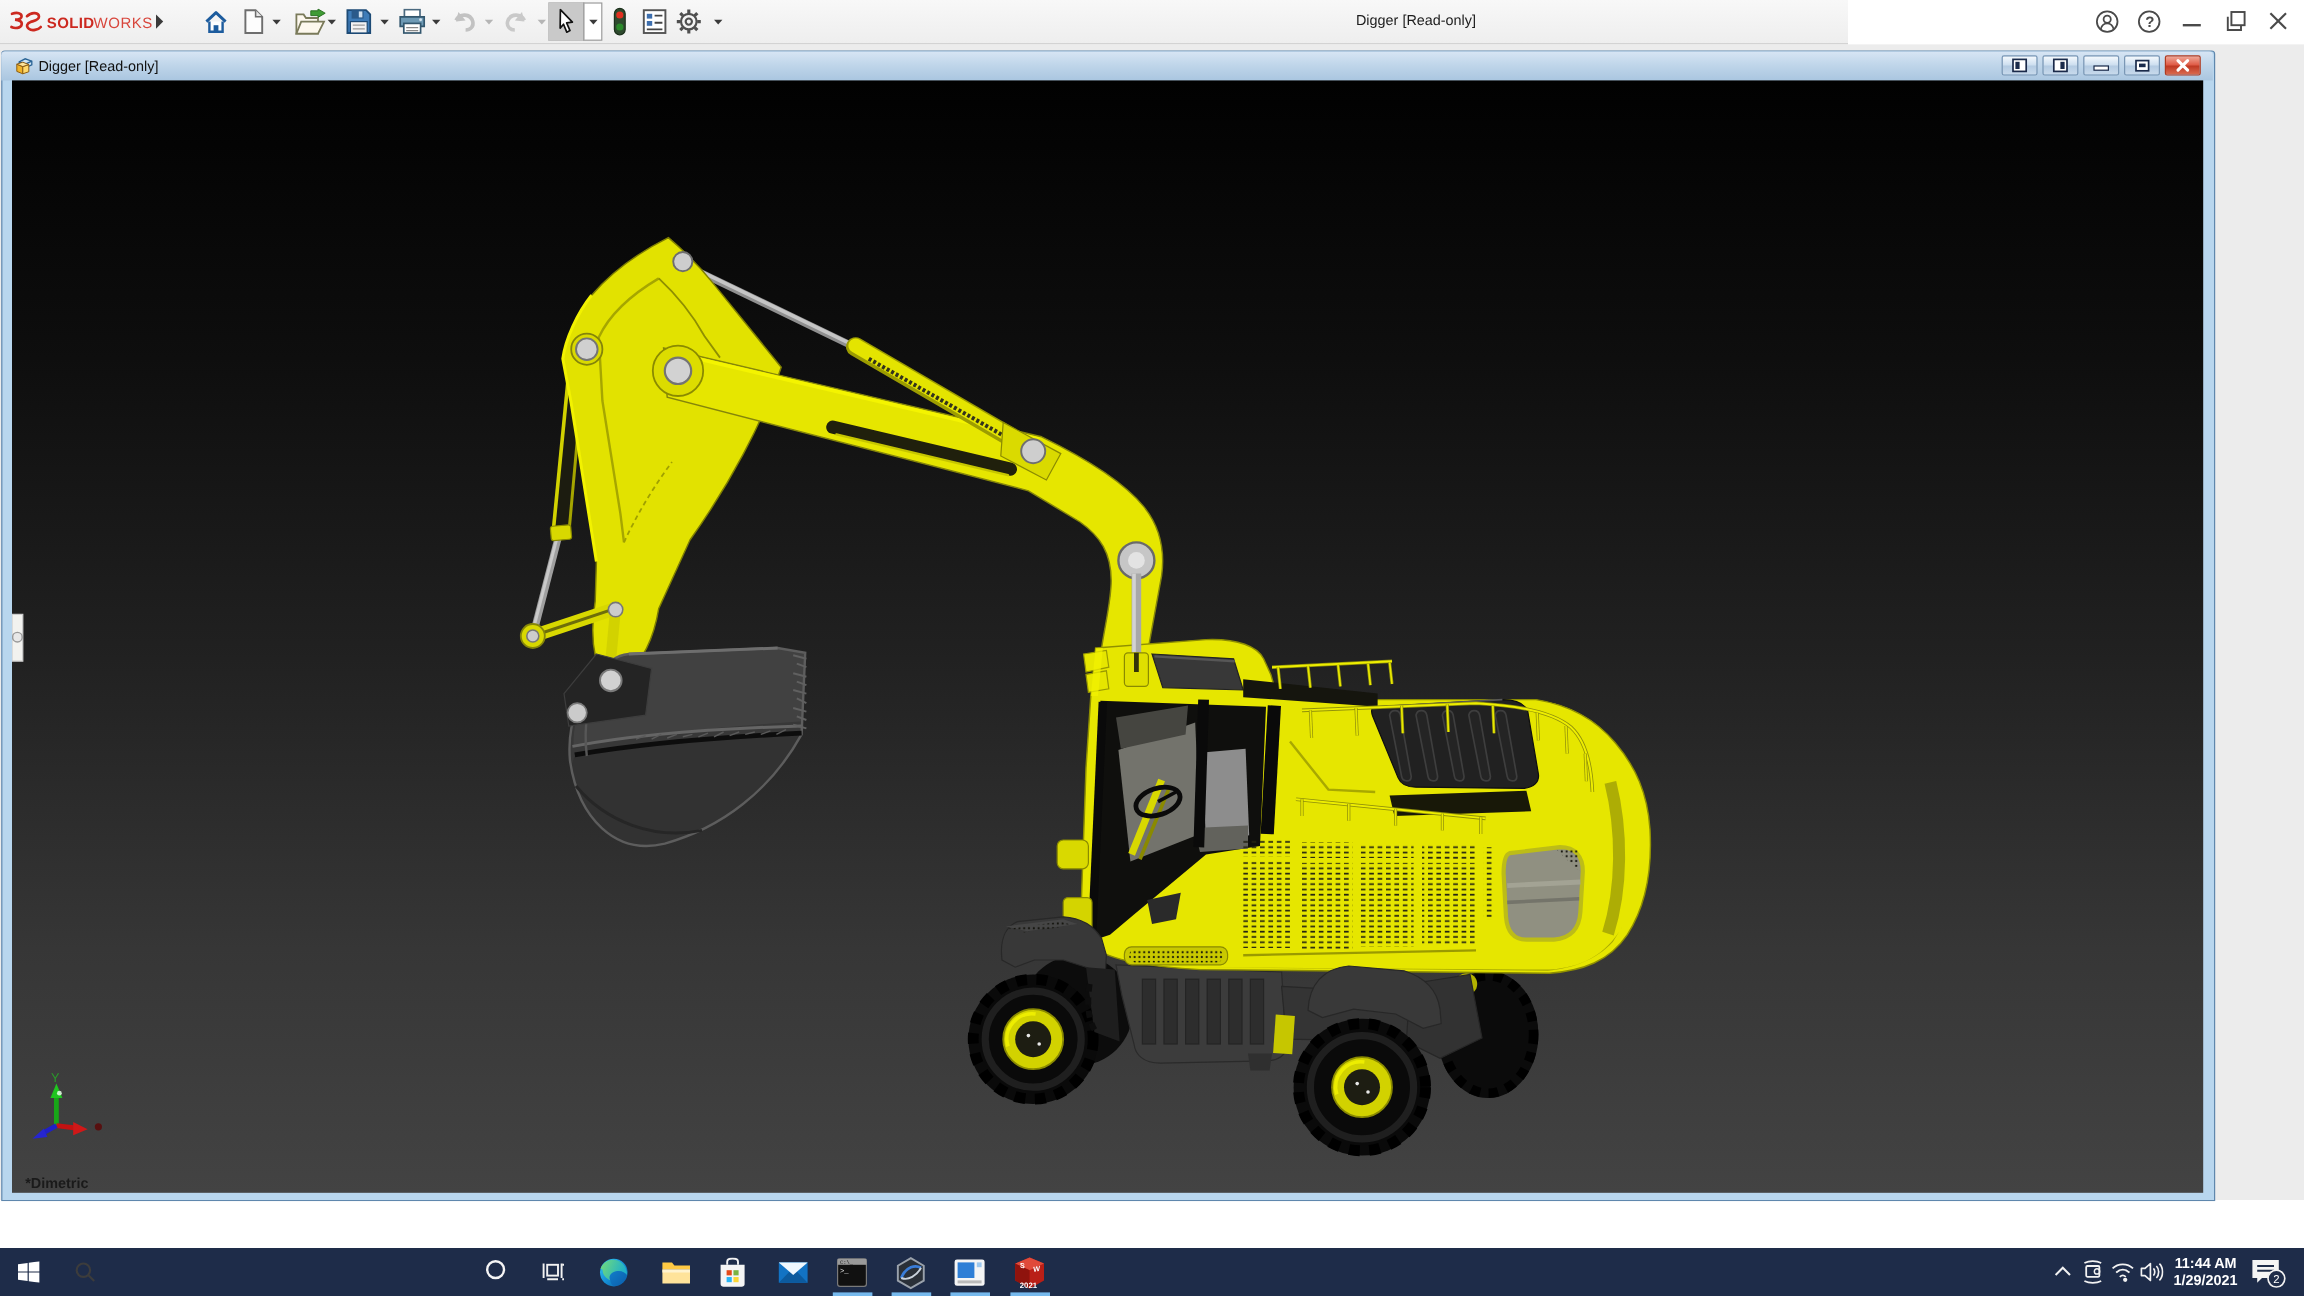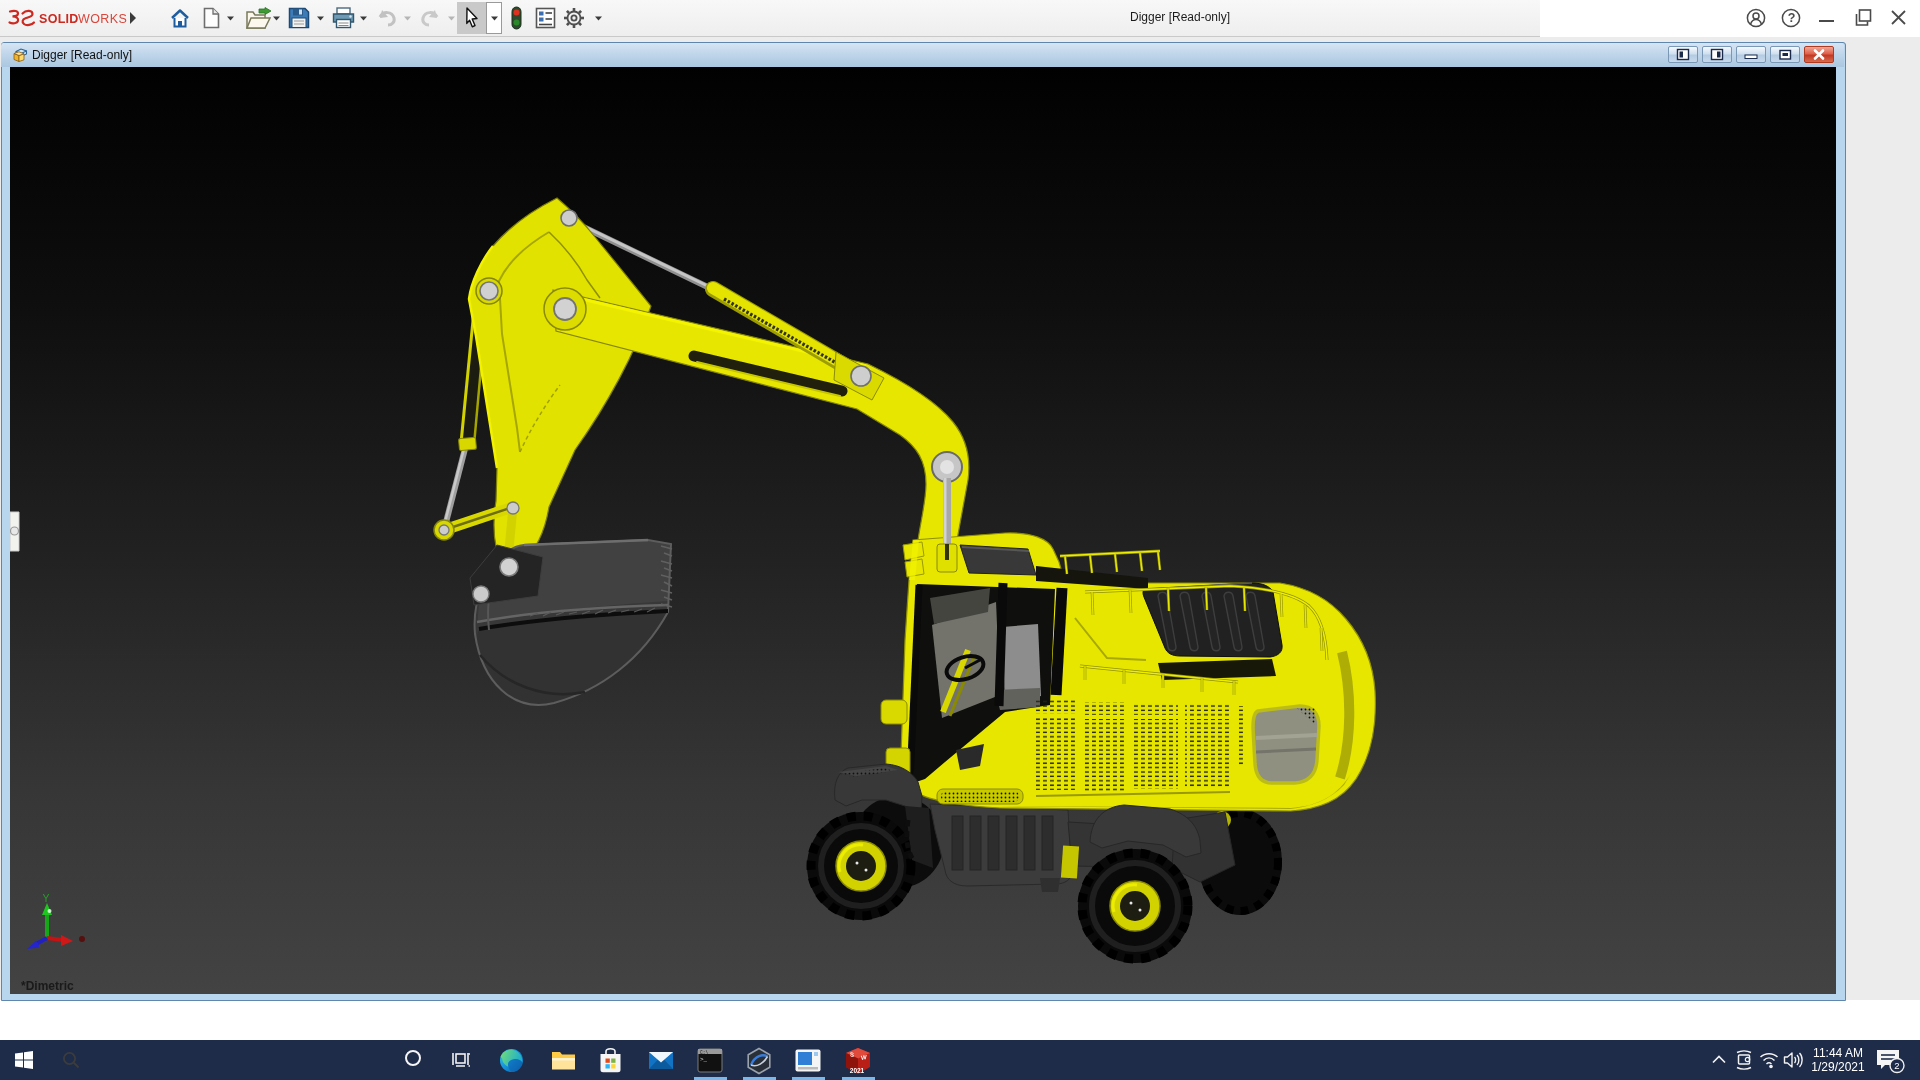--- a/index.html
+++ b/index.html
@@ -17,21 +17,21 @@
 #dtitle { position:absolute; left:1px; top:43px; width:1843px; height:24px;
   background:linear-gradient(180deg,#d7e5f4 0%,#c0d6ea 45%,#aac6e0 100%); border-radius:3px 3px 0 0; }
 #dtitle .txt { position:absolute; left:31px; top:5px; font-size:12px; color:#111; }
 #viewport { position:absolute; left:10px; top:67px; width:1826px; height:927px;
   background:linear-gradient(180deg,#010101 0%,#0e0e0e 25%,#212121 52%,#363636 78%,#434343 100%); }
 
 #whitestrip { position:absolute; left:0; top:1001px; width:1920px; height:39px; background:#ffffff; }
 #taskbar { position:absolute; left:0; top:1040px; width:1920px; height:40px; background:#1e2c49; }
 #searchbox { position:absolute; left:48px; top:1041px; width:342px; height:39px; background:#f3f2f1; border:1px solid #8a8886; border-bottom:none; }
 #searchbox span { position:absolute; left:42px; top:10px; font-size:15px; color:#454545; }
-.clock { position:absolute; right:48px; top:1046px; width:68px; text-align:center; color:#fff; font-size:12px; line-height:14px; }
+.clock { position:absolute; right:48px; top:1046px; width:68px; text-align:center; color:#fff; font-size:12px; line-height:14px;font-weight:bold; }
 </style>
 </head>
 <body>
 <div id="stage">
   <div id="toolbar">
       <svg class="tbicon" style="left:8px;top:8px" width="130" height="22" viewBox="0 0 130 22">
 <g fill="none" stroke="#cc2920" stroke-width="2.2" stroke-linecap="round">
 <path d="M 2,3.5 C 6.5,2 10,3 10,5.5 C 10,7.5 7,8.3 4.5,8.3 C 8,8.5 10.8,10 10,12.7 C 9.2,15.5 4.5,16 1.5,14.5"></path>
 <path d="M 14.5,5.5 C 18.5,1.5 24.5,2.5 24.5,6 C 24.5,8.7 20.5,9.3 17.5,10.3 C 14.5,11.3 13.5,14 16,16 C 18.5,18 24,17 26,14.5"></path>
 </g>

